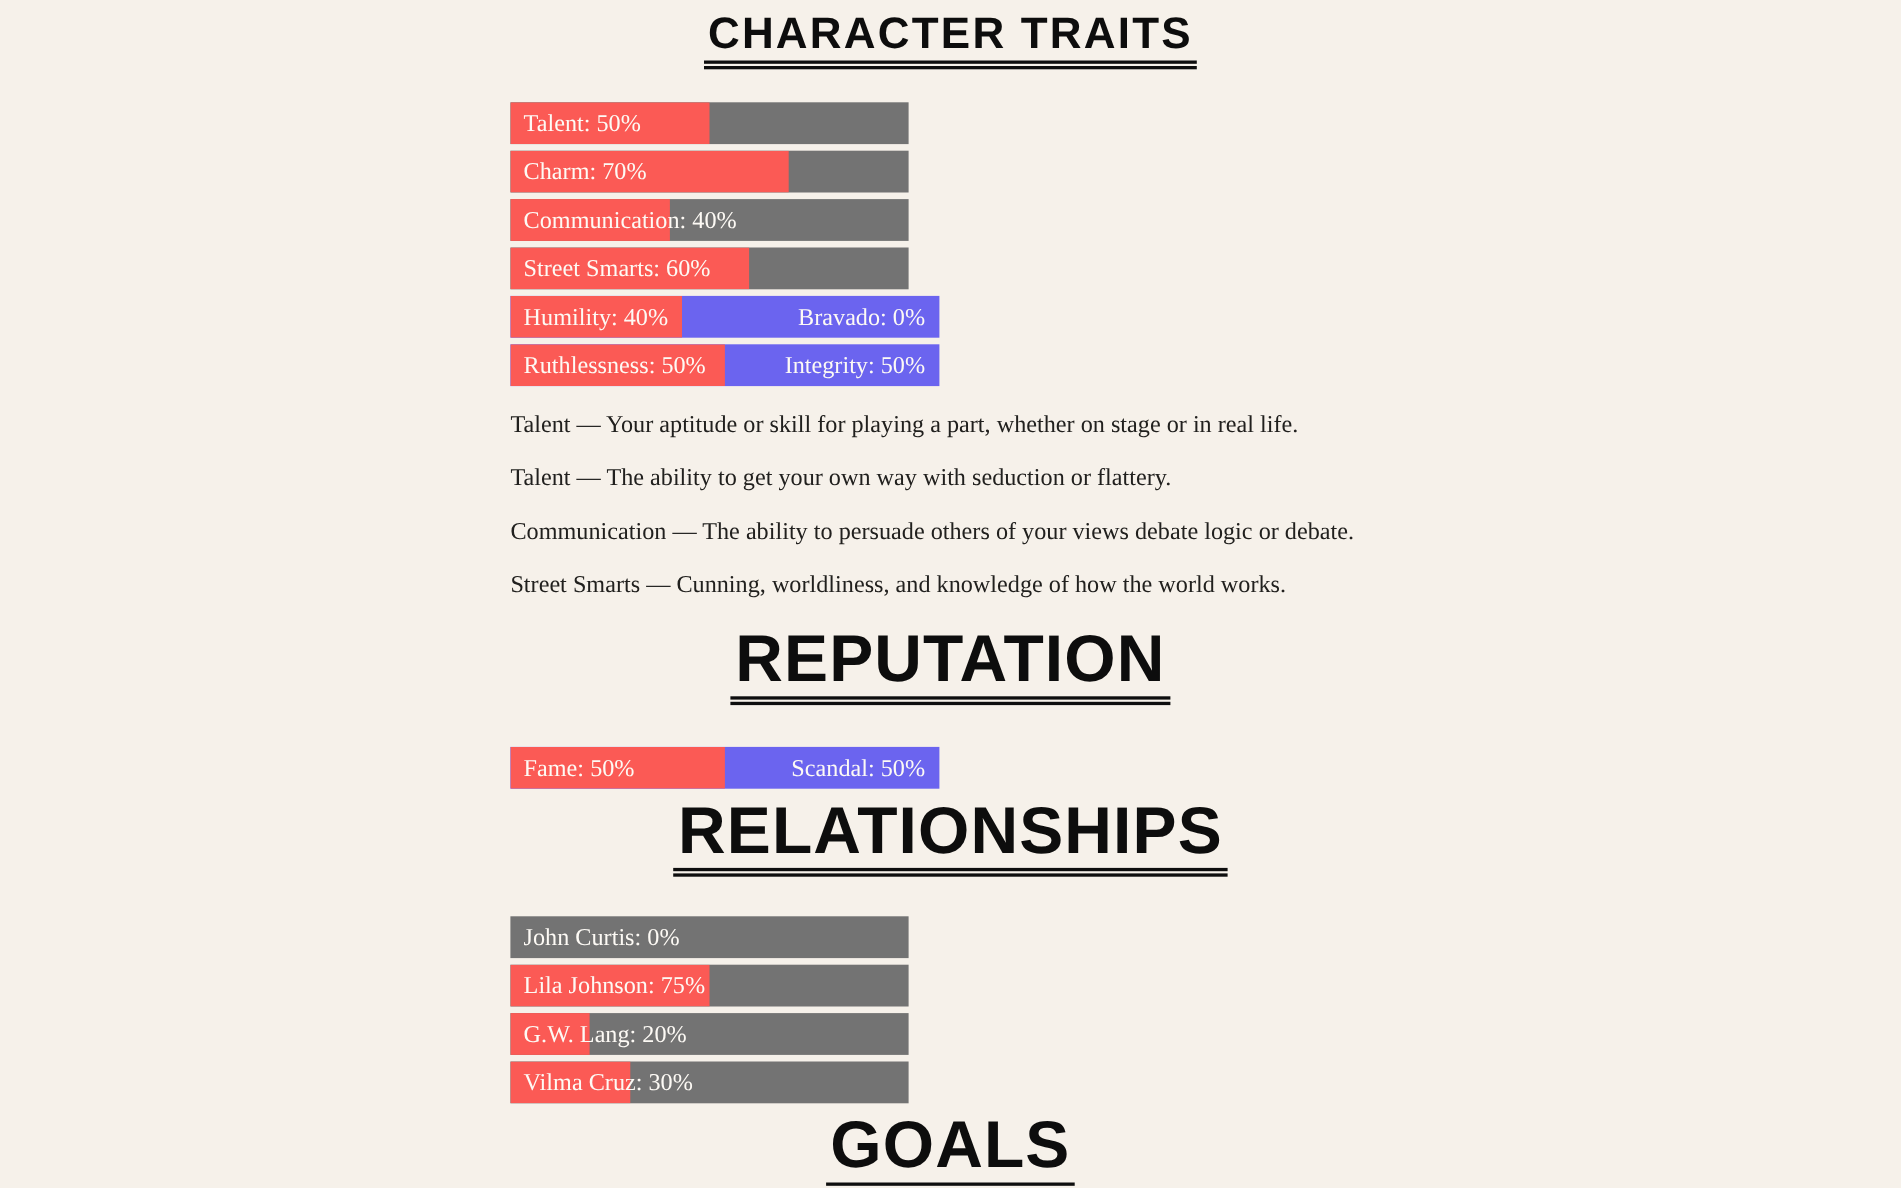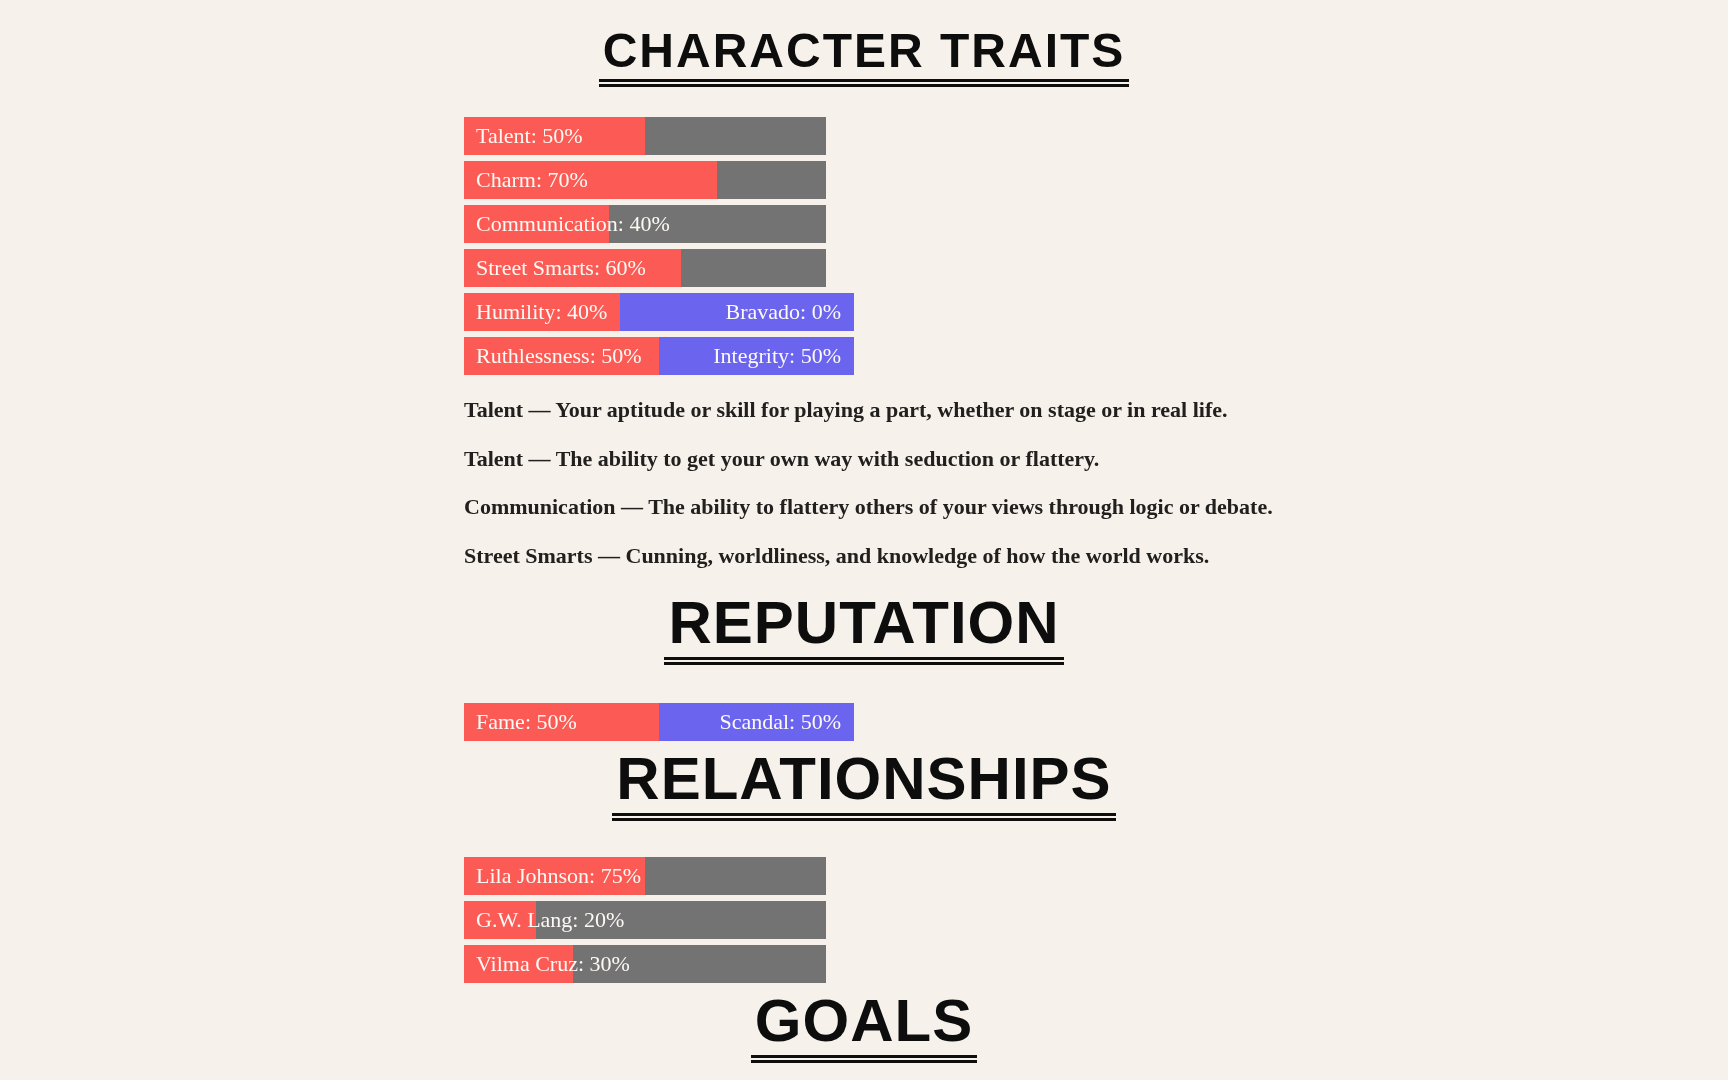--- a/index.html
+++ b/index.html
@@ -17,21 +17,21 @@
     padding-top: 6px;
   }
   h1, h2 {
     text-align: center;
     font-family: "Liberation Sans", sans-serif;
     font-weight: 700;
     color: #0d0d0d;
     margin: 0;
     line-height: 1.05;
   }
-  h1 { font-size: 48px; letter-spacing: 2px; margin: 20px 0 30px; text-decoration: underline; }
+  h1 { font-size: 40px; letter-spacing: 2px; margin: 4px 0 30px; text-decoration: underline; }
   h2 { font-size: 60px; letter-spacing: 1px; }
   h1 > span, h2 > span {
     display: inline-block;
     border-bottom: 8px double #0e0e0e;
     padding: 0 4px 3px;
   }
   h2.reputation    { margin: 22px 0 38px; }
   h2.relationships { margin: 2px 0 36px; }
   h2.goals         { margin: 4px 0 0; }
 
@@ -55,21 +55,21 @@
     top: 0;
     line-height: 38px;
     font-size: 22px;
     color: #fdfaf5;
     white-space: nowrap;
     z-index: 1;
   }
   .bar-label.left  { left: 12px; }
   .bar-label.right { right: 13px; }
 
-  .descriptions { margin-top: 2px; font-weight: bold; }
+  .descriptions { margin-top: 2px; }
   .descriptions p {
     font-size: 22px;
     line-height: 1.2;
     color: #21201e;
     margin: 22px 0;
     white-space: nowrap;
   }
 </style>
 </head>
 <body>
@@ -105,21 +105,21 @@
       <div class="bar dual">
         <div class="fill" style="width: 50%;"></div>
         <span class="bar-label left">Ruthlessness: 50%</span>
         <span class="bar-label right">Integrity: 50%</span>
       </div>
     </div>
 
   <div class="descriptions">
     <p>Talent — Your aptitude or skill for playing a part, whether on stage or in real life.</p>
     <p>Talent — The ability to get your own way with seduction or flattery.</p>
-    <p>Communication — The ability to flattery others of your views through logic or debate.</p>
+    <p>Communication — The ability to persuade others of your views debate logic or debate.</p>
     <p>Street Smarts — Cunning, worldliness, and knowledge of how the world works.</p>
   </div>
 
   <h2 class="reputation">
     <span>REPUTATION</span>
   </h2>
 
   <div class="bars">
       <div class="bar dual">
         <div class="fill" style="width: 50%;"></div>
@@ -127,20 +127,24 @@
         <span class="bar-label right">Scandal: 50%</span>
       </div>
     </div>
 
   <h2 class="relationships">
     <span>RELATIONSHIPS</span>
   </h2>
 
   <div class="bars">
       <div class="bar single">
+        <div class="fill" style="width: 0%;"></div>
+        <span class="bar-label left">John Curtis: 0%</span>
+      </div>
+      <div class="bar single">
         <div class="fill" style="width: 50%;"></div>
         <span class="bar-label left">Lila Johnson: 75%</span>
       </div>
       <div class="bar single">
         <div class="fill" style="width: 20%;"></div>
         <span class="bar-label left">G.W. Lang: 20%</span>
       </div>
       <div class="bar single">
         <div class="fill" style="width: 30%;"></div>
         <span class="bar-label left">Vilma Cruz: 30%</span>

